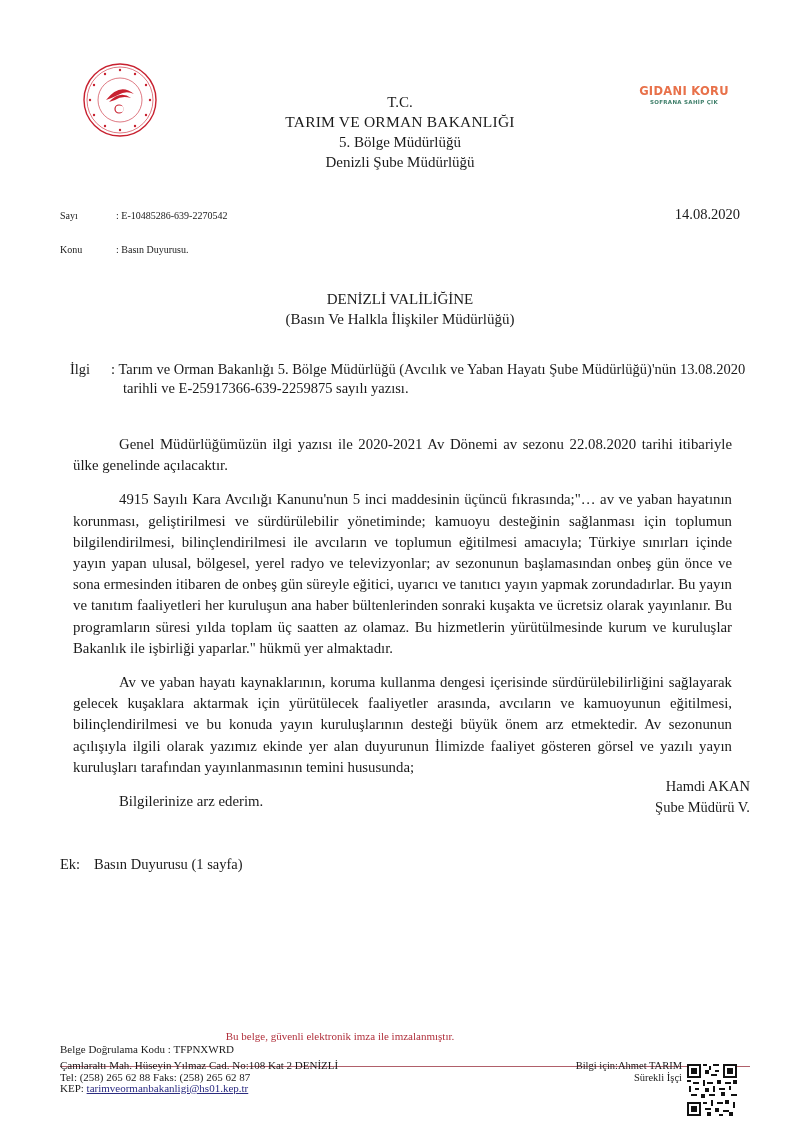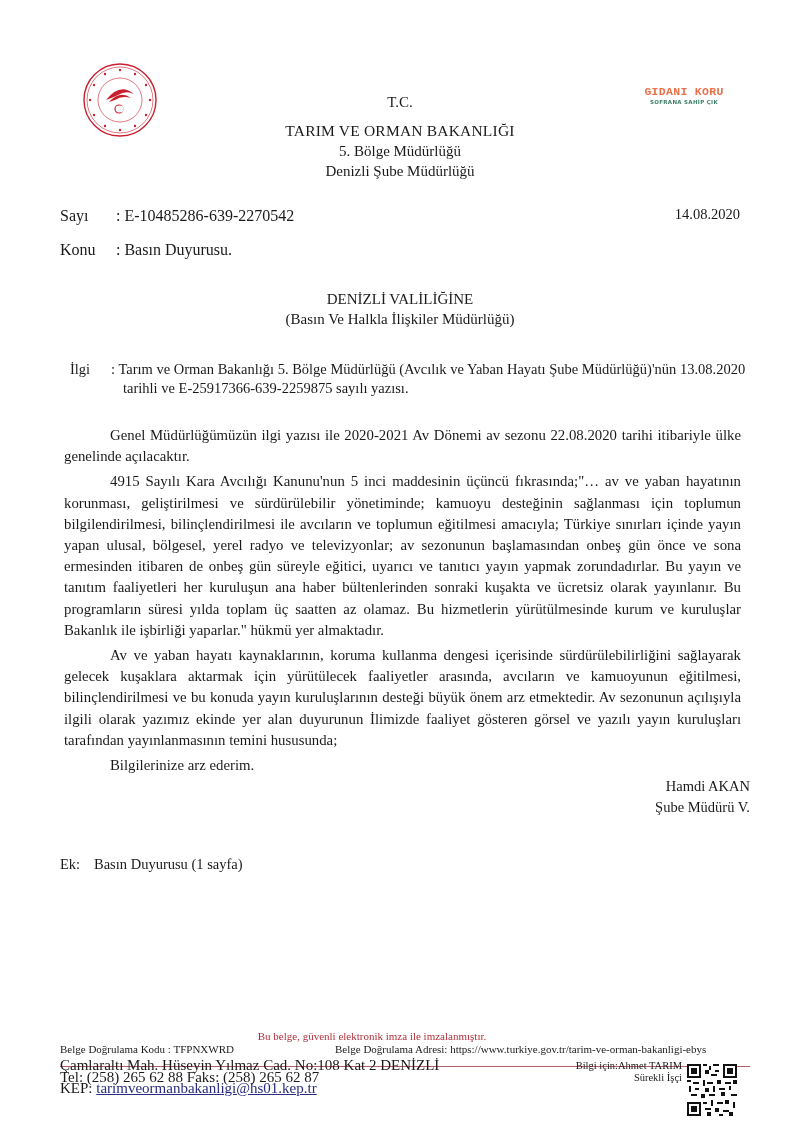--- a/index.html
+++ b/index.html
@@ -1,40 +1,40 @@
 <!DOCTYPE html>
 <html><head>
 <meta charset="utf-8">
 <style>
   html, body { margin: 0; padding: 0; background: #ffffff; }
   body { width: 800px; height: 1132px; position: relative; overflow: hidden;
          font-family: "Liberation Serif", "DejaVu Serif", serif; color: #1a1a1a; }
   .abs { position: absolute; }
   .logo-left { left: 82px; top: 62px; width: 76px; height: 76px; }
   .logo-right { left: 634px; top: 85px; width: 100px; text-align: center; font-family: "DejaVu Sans", sans-serif; }
-  .logo-right .brand { color: #e8714a; font-weight: bold; font-size: 11.5px; letter-spacing: 0.3px; line-height: 13px; font-family: Liberation Mono, monospace; }
+  .logo-right .brand { color: #e8714a; font-weight: bold; font-size: 11.5px; letter-spacing: 0.3px; line-height: 13px; }
   .logo-right .tag { color: #3f7f6a; font-weight: bold; font-size: 5.5px; letter-spacing: 0.3px; line-height: 8px; }
   .header { left: 200px; width: 400px; top: 92px; text-align: center; font-size: 15px; line-height: 20px; }
-  .header .ministry { font-size: 15.5px; letter-spacing: 0.2px; margin-top: 9px; }
-  .meta-row { font-size: 16px; line-height: 20px; font-family: Liberation Serif, serif; }
+  .header .ministry { font-size: 15.5px; letter-spacing: 0.2px; }
+  .meta-row { font-size: 10px; line-height: 20px; font-family: Liberation Serif, serif; }
   .meta-label { display: inline-block; width: 56px; }
   .date { right: 60px; top: 206px; font-size: 14.5px; }
   .addressee { left: 200px; width: 400px; top: 289px; text-align: center; font-size: 15px; line-height: 20px; }
   .ilgi { left: 60px; top: 360px; width: 690px; font-size: 14.5px; line-height: 19px; }
   .ilgi .lbl { position: absolute; left: 10px; top: 0; }
   .ilgi .txt { margin-left: 51px; text-indent: 0; padding-left: 12px; text-indent: -12px; }
   .body { left: 60px; top: 421px; width: 685px; font-size: 14.8px; line-height: 21.2px; text-align: justify; }
-  .body p { margin: 4px; text-indent: 46px; }
+  .body p { margin: 13px; text-indent: 46px; }
   .signature { left: 600px; width: 150px; top: 776px; text-align: right; font-size: 14.5px; line-height: 21px; }
   .ek { left: 60px; top: 856px; font-size: 14.5px; }
   .ek .ek-label { display: inline-block; width: 34px; }
-  .footer-red { left: 0; width: 680px; top: 1030px; text-align: center; font-size: 11px; color: #b0303c; padding-left: 32px; }
+  .footer-red { left: 0; width: 680px; top: 1030px; text-align: center; font-size: 11px; color: #b0303c; }
   .footer-line1 { left: 60px; width: 690px; top: 1043px; font-size: 11px; border-bottom: 1px solid #b0606a; padding-bottom: 11px; }
   .footer-line1 .right { position: absolute; left: 275px; top: 0; }
-  .footer-addr { left: 60px; top: 1060px; font-size: 15px; line-height: 11.5px; }
+  .footer-addr { left: 60px; top: 1060px; font-size: 11px; line-height: 11.5px; }
   .footer-addr a { color: #2a2a80; text-decoration: underline; margin-top: 32px; }
   .footer-info { left: 540px; width: 142px; top: 1060px; text-align: right; font-size: 10.5px; line-height: 11.5px; }
   .qr { left: 687px; top: 1064px; width: 50px; height: 52px; }
 </style>
 </head>
 <body>
 
 <div class="abs logo-left">
   <svg width="76" height="76" viewBox="0 0 76 76">
     <circle cx="38" cy="38" r="36" fill="none" stroke="#c8202f" stroke-width="1.4"></circle>
@@ -105,21 +105,20 @@
   <div>Şube Müdürü V.</div>
 </div>
 
 <div class="abs ek">
   <span class="ek-label">Ek:</span><span>Basın Duyurusu (1 sayfa)</span>
 </div>
 
 <div class="abs footer-red">Bu belge, güvenli elektronik imza ile imzalanmıştır.</div>
 <div class="abs footer-line1">
   <span>Belge Doğrulama Kodu : TFPNXWRD</span>
-  <span class="right">Belge Doğrulama Adresi: https://www.turkiye.gov.tr/tarim-ve-orman-bakanligi-ebys</span>
 </div>
 <div class="abs footer-addr">
   <div>Çamlaraltı Mah. Hüseyin Yılmaz Cad. No:108 Kat 2 DENİZLİ</div>
   <div>Tel: (258) 265 62 88 Faks: (258) 265 62 87</div>
   <div>
     <span>KEP: </span><a>tarimveormanbakanligi@hs01.kep.tr</a>
   </div>
 </div>
 <div class="abs footer-info">
   <div>Bilgi için:Ahmet TARIM</div>

